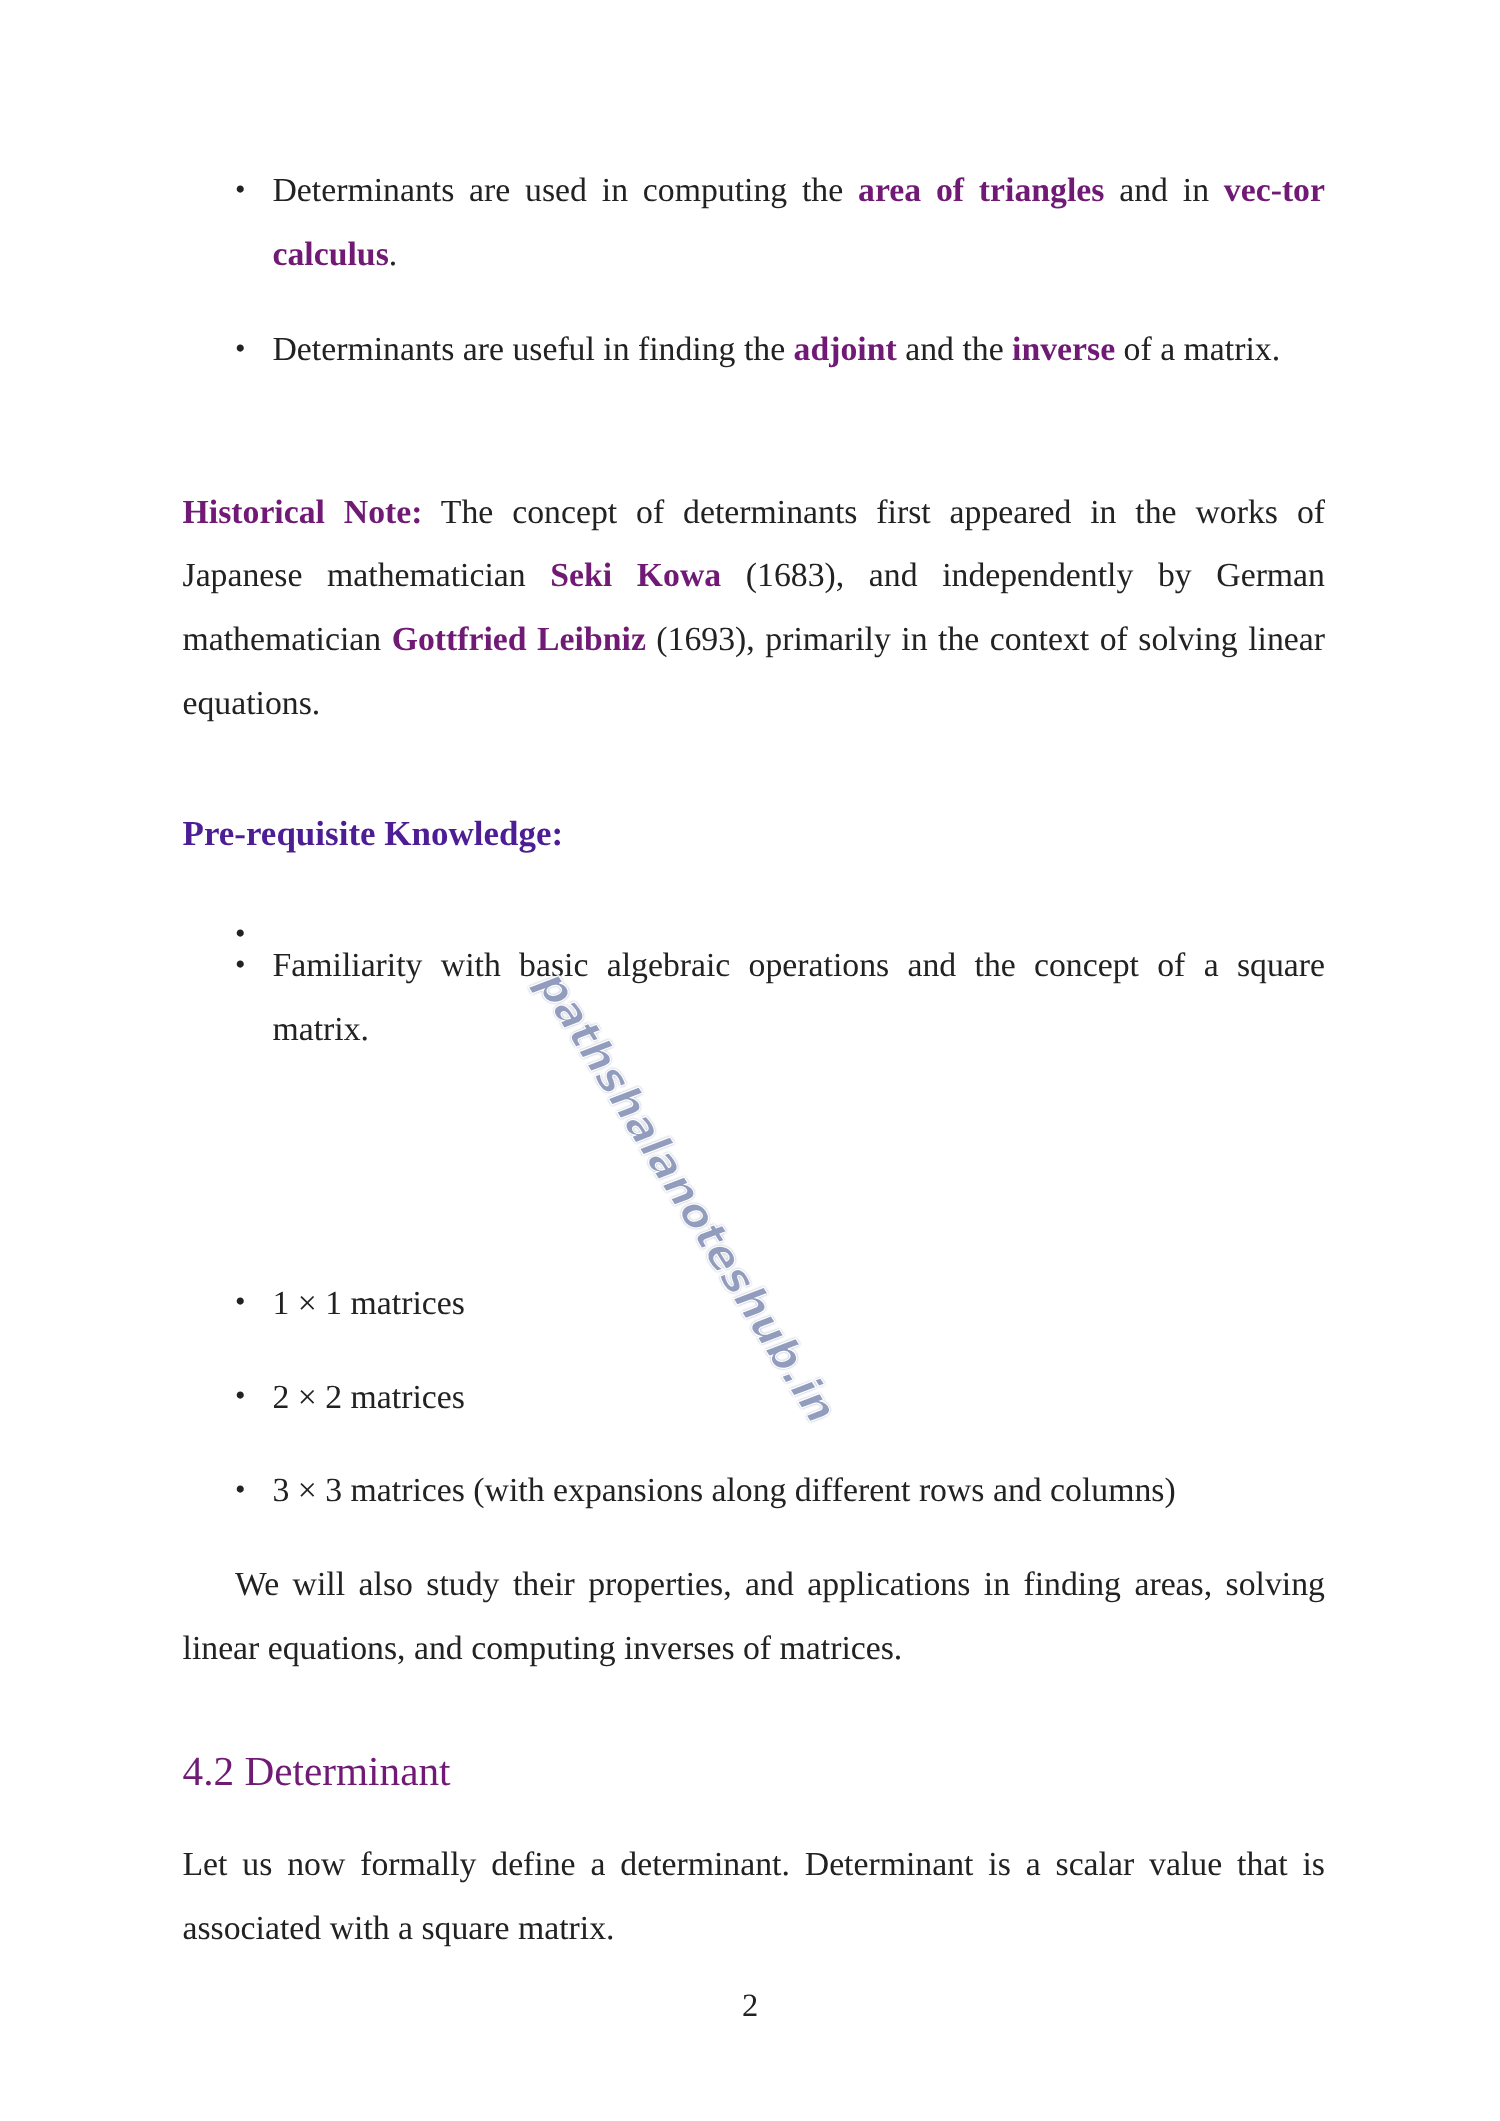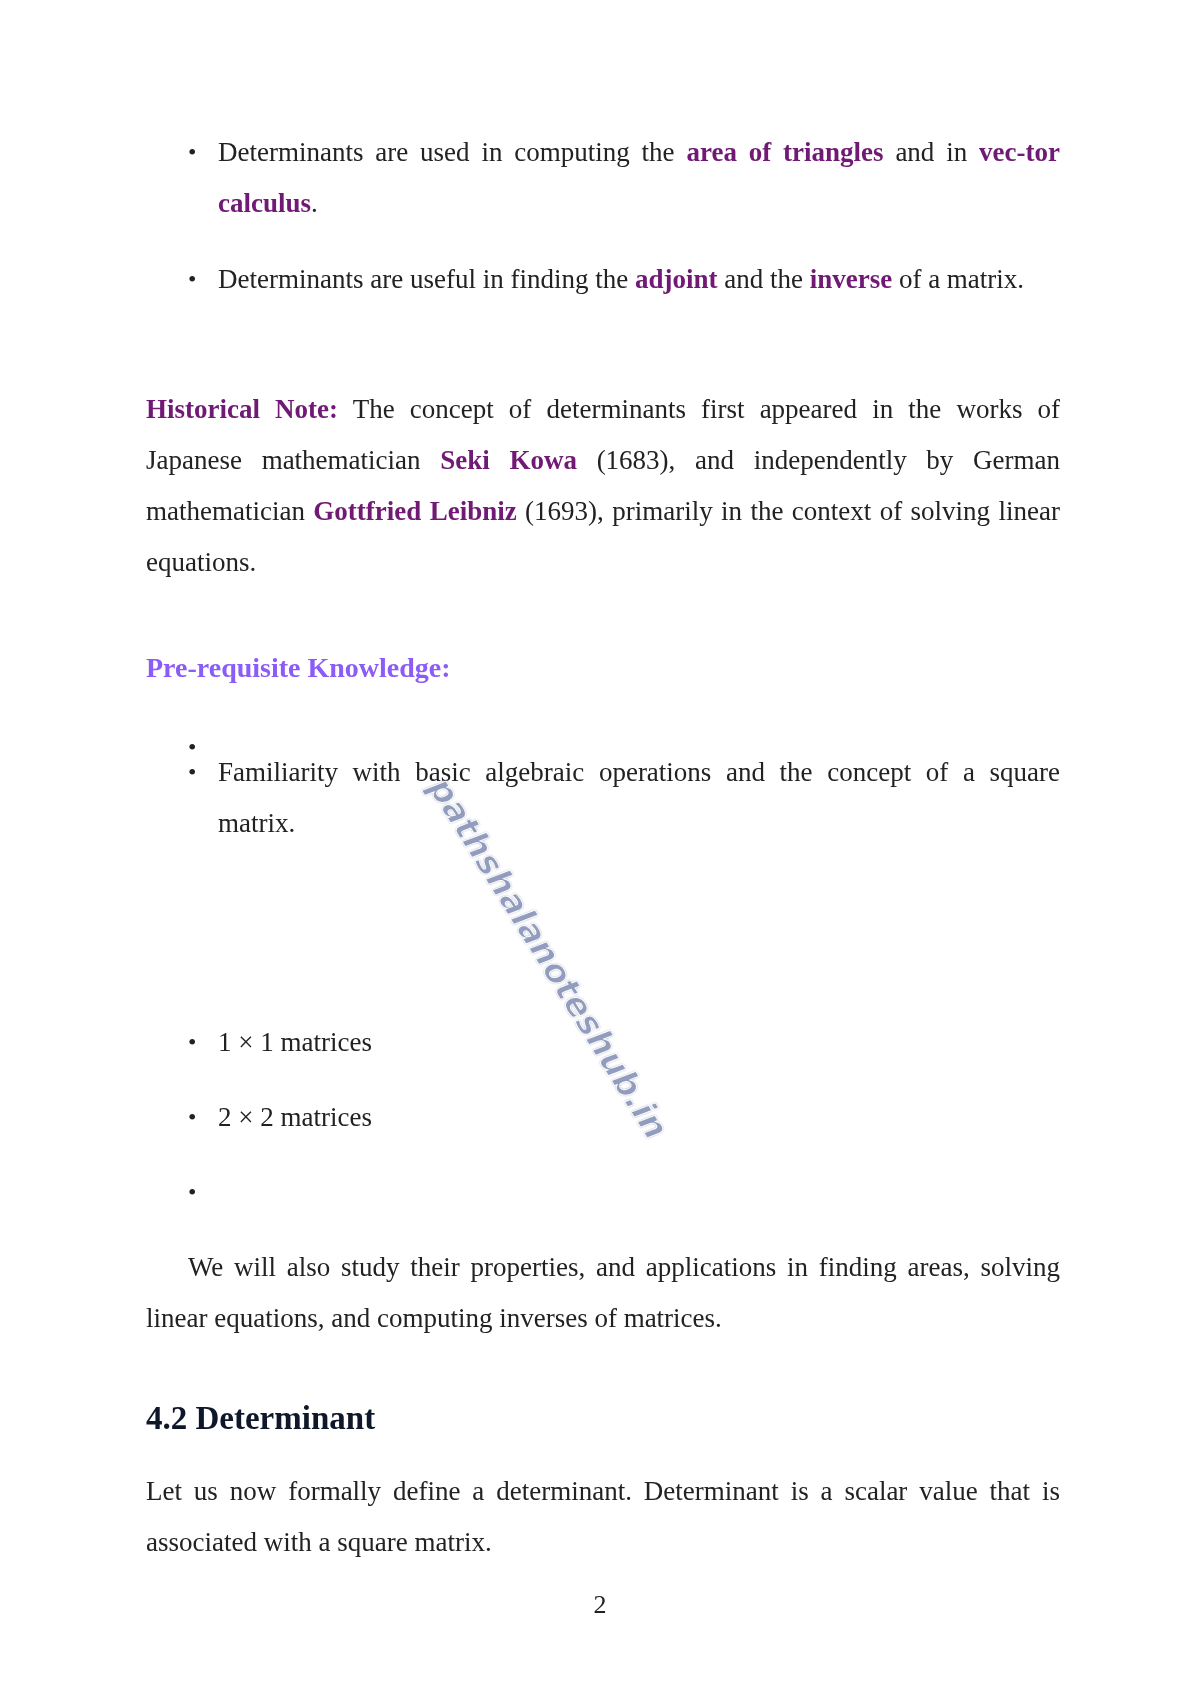--- a/index.html
+++ b/index.html
@@ -5,22 +5,22 @@
   html, body { margin: 0; padding: 0; background: #ffffff; }
   body { width: 1200px; height: 1697px; position: relative; overflow: hidden;
          font-family: "Liberation Serif", "DejaVu Serif", serif; color: #222; }
   .page { position: absolute; left: 0; top: 0; width: 1200px; height: 1697px; background: #fff; }
   .text { font-size: 27px; line-height: 51px; text-align: justify; }
   .bullet-block { position: absolute; left: 188px; width: 872px; }
   .bullet-row { position: relative; padding-left: 30px; }
   .bullet-dot { position: absolute; left: 0; top: 0; font-size: 24px; }
   b { font-weight: bold; color: #701a75; }
   .para { position: absolute; left: 146px; width: 914px; }
-  .heading { position: absolute; left: 146px; font-weight: bold; font-size: 33px; color: #0f172a; text-align: right; }
-  .subheading { position: absolute; left: 146px; font-weight: bold; font-size: 28px; color: #8b5cf6; }
+  .heading { position: absolute; left: 146px; font-weight: normal; font-size: 33px; color: #701a75; text-align: right; }
+  .subheading { position: absolute; left: 146px; font-weight: bold; font-size: 28px; color: #4c1d95; }
   .pagenum { position: absolute; left: 0; width: 1200px; text-align: center; font-size: 26px; }
   .watermark { position: absolute; left: 455px; top: 770px; font-family: "DejaVu Sans", sans-serif;
     font-style: italic; font-weight: bold; font-size: 34px; color: #8793b8;
     -webkit-text-stroke: 1px #ffffff; text-shadow: 0 0 2px #55608a;
     transform: rotate(58deg); transform-origin: left top; white-space: nowrap; opacity: 0.9; }
 </style>
 </head>
 <body>
 
 <div class="page">
@@ -55,20 +55,21 @@
     <div class="bullet-row">
       <span class="bullet-dot">•</span>
       <span>1 × 1 matrices</span>
     </div>
     <div class="bullet-row" style="margin-top:24px;">
       <span class="bullet-dot">•</span>
       <span>2 × 2 matrices</span>
     </div>
     <div class="bullet-row" style="margin-top:24px;">
       <span class="bullet-dot">•</span>
+      <span>3 × 3 matrices (with expansions along different rows and columns)</span>
     </div>
   </div>
   <div class="para text" style="top:1242px; text-indent:42px;">We will also study their properties, and applications in finding areas, solving linear equations, and computing inverses of matrices.</div>
 
   <div class="heading" style="top:1400px;">4.2 Determinant</div>
   <div class="para text" style="top:1466px;">Let us now formally define a determinant.  Determinant is a scalar value that is associated with a square matrix.</div>
 
   <div class="pagenum" style="top:1590px;">2</div>
 
   <div class="watermark">pathshalanoteshub.in</div>

